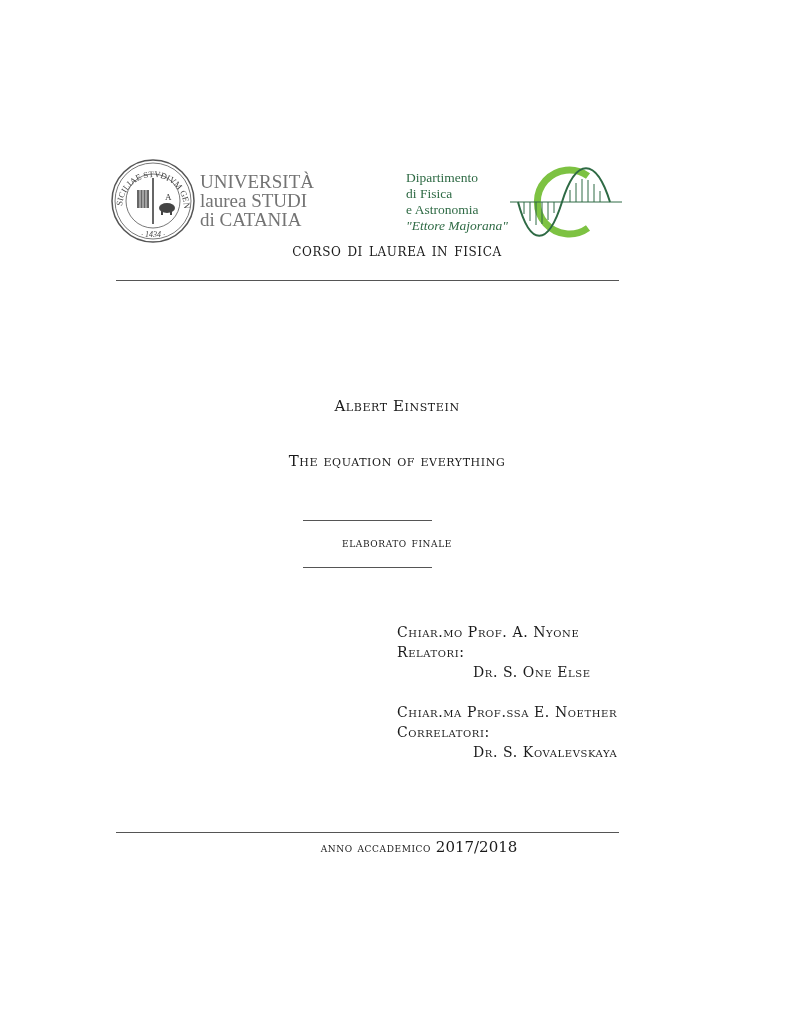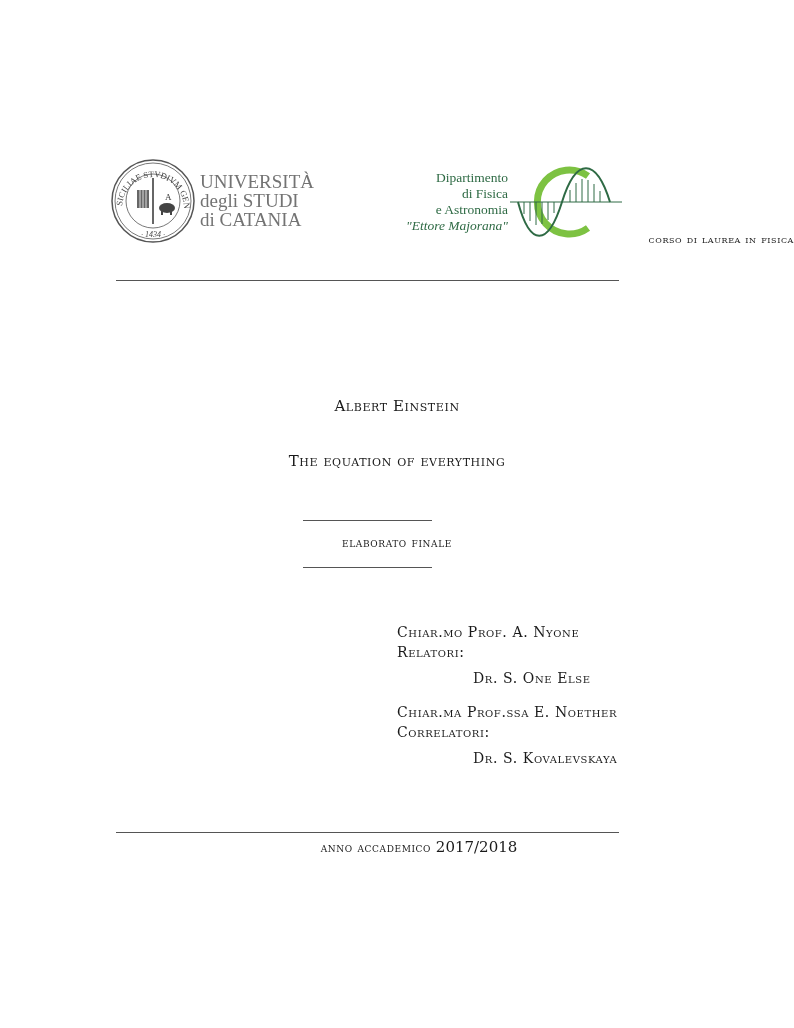--- a/index.html
+++ b/index.html
@@ -4,31 +4,31 @@
   <style>
     html, body { margin: 0; padding: 0; background: #ffffff; }
     body { width: 794px; height: 1028px; position: relative; overflow: hidden;
            font-family: "DejaVu Serif", "Liberation Serif", serif; color: #1a1a1a; }
     .abs { position: absolute; }
     .sc { font-variant: small-caps; letter-spacing: 0.6px; }
     .logo-unict { left: 110px; top: 158px; width: 200px; height: 86px; }
     .unict-text { position: absolute; left: 90px; top: 14px; font-family: "Liberation Serif", serif;
                   font-size: 19px; line-height: 19px; color: #737373; }
     .logo-dfa { left: 420px; top: 162px; width: 205px; height: 80px; }
-    .dfa-text { position: absolute; right: 117px; top: 8px; text-align: right;
+    .dfa-text { position: absolute; right: 117px; top: 8px; 
                 font-family: "Liberation Serif", serif; font-size: 13.5px; line-height: 16px; color: #2e6a44; white-space: nowrap; }
     .dfa-text .it { font-style: italic; }
     .rule { background: #555; height: 1px; }
     .center-line { left: 0; width: 794px; text-align: center; }
-    .course { top: 232px; font-size: 12px; text-align: right; }
+    .course { top: 240px; font-size: 17px; }
     .author { top: 397px; font-size: 15px; }
     .title { top: 452px; font-size: 15px; }
     .elab { top: 535px; font-size: 13px; }
     .sup-block { left: 397px; font-size: 14px; line-height: 20px; }
-    .indent { padding-left: 76px; margin-top: 6px; }
+    .indent { padding-left: 76px; }
     .year { top: 838px; font-size: 15px; }
   </style>
 </head>
 <body>
 
 <div class="abs logo-unict">
   <svg width="86" height="86" viewBox="0 0 86 86" style="position:absolute;left:0;top:0;">
     <circle cx="43" cy="43" r="41" fill="none" stroke="#555" stroke-width="1.5"></circle>
     <circle cx="43" cy="43" r="38" fill="none" stroke="#555" stroke-width="0.8"></circle>
     <circle cx="43" cy="43" r="27" fill="none" stroke="#555" stroke-width="0.8"></circle>
@@ -40,21 +40,21 @@
     <line x1="33" y1="32" x2="33" y2="50" stroke="#ddd" stroke-width="1"></line>
     <line x1="36" y1="32" x2="36" y2="50" stroke="#ddd" stroke-width="1"></line>
     <line x1="43" y1="20" x2="43" y2="66" stroke="#333" stroke-width="1.5"></line>
     <text x="55" y="42" font-size="9" fill="#333" font-family="Liberation Serif, serif">A</text>
     <ellipse cx="57" cy="50" rx="8" ry="5" fill="#444"></ellipse>
     <rect x="51" y="52" width="2" height="5" fill="#444"></rect>
     <rect x="60" y="52" width="2" height="5" fill="#444"></rect>
   </svg>
   <div class="unict-text">
     <div>UNIVERSITÀ</div>
-    <div>degli STUDI</div>
+    <div>laurea STUDI</div>
     <div>di CATANIA</div>
   </div>
 </div>
 
 <div class="abs logo-dfa">
   <div class="dfa-text">
     <div>Dipartimento</div>
     <div>di Fisica</div>
     <div>e Astronomia</div>
     <div class="it">"Ettore Majorana"</div>

